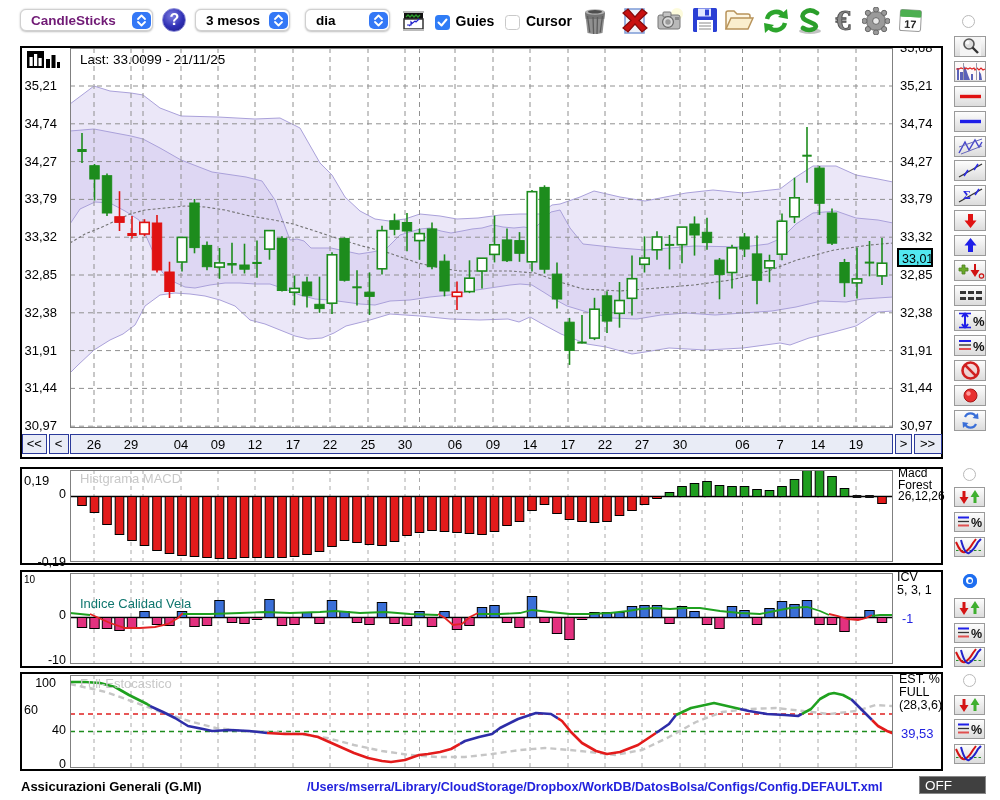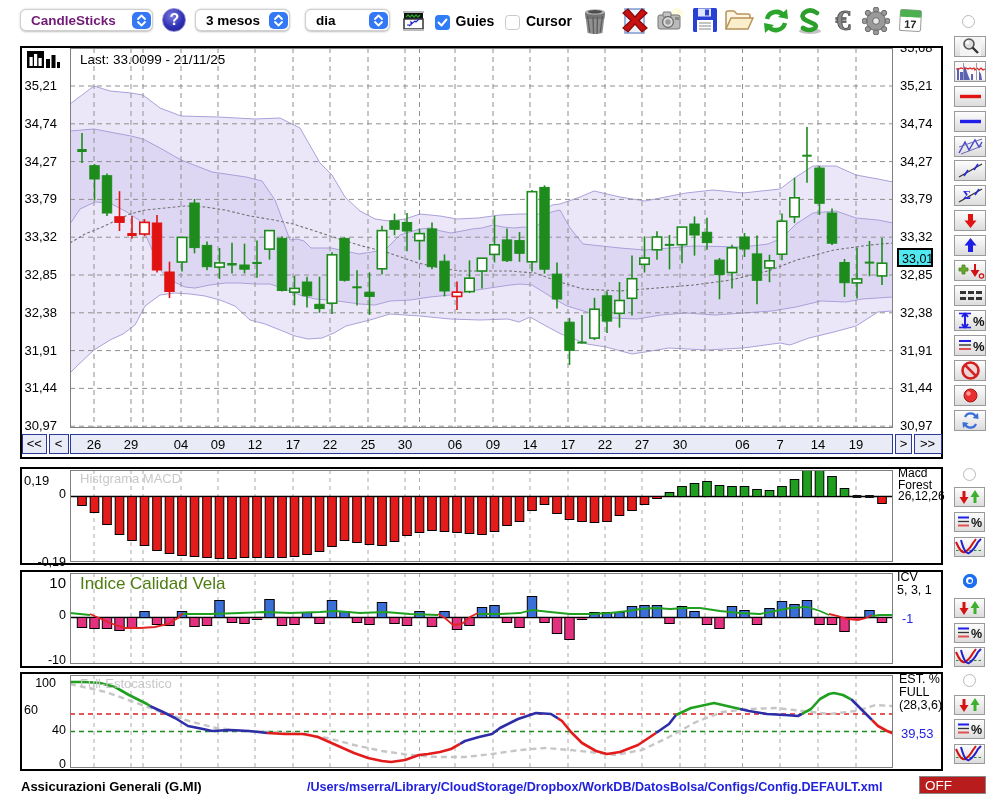--- a/index.html
+++ b/index.html
@@ -528,22 +528,22 @@
     <rect x="877.3" y="617.5" width="9.4" height="5" fill="#e3317f" stroke="#000" stroke-width="1"></rect>
     <polyline points="70,613 90,615" fill="none" stroke="#1fa11f" stroke-width="1.8"></polyline>
     <polyline points="90,614 110,623 125,628 140,628 155,627 168,624 178,618 183,613" fill="none" stroke="#e32222" stroke-width="1.8"></polyline>
     <polyline points="183,614 210,614 240,613 265,612 290,613 320,612 335,611 360,613 385,612 410,614 438,615" fill="none" stroke="#1fa11f" stroke-width="1.8"></polyline>
     <polyline points="438,614 445,618 453,625 462,624 470,617 478,613" fill="none" stroke="#e32222" stroke-width="1.8"></polyline>
     <polyline points="478,614 500,614 520,613 532,610 550,612 570,614 590,614 610,613 628,611 640,609 655,608 670,609 685,608 700,608 720,611 740,613 760,614 775,611 790,608 807,607 820,611 829,615" fill="none" stroke="#1fa11f" stroke-width="1.8"></polyline>
     <polyline points="829,614 838,616 848,619 858,620 866,618 872,615" fill="none" stroke="#e32222" stroke-width="1.8"></polyline>
     <polyline points="872,616 880,615 893,615" fill="none" stroke="#1fa11f" stroke-width="1.8"></polyline>
     <rect x="70.5" y="573.5" width="822" height="90" fill="none" stroke="#808080" stroke-width="1"></rect>
   </svg>
-<span style="position:absolute;left:80px;top:574px;font-size:17px;color:#4d7c0f">Indice Calidad Vela</span>
-<div class="lab" style="left:24px;width:42px;text-align:right;top:574px;font-size:15px">10</div>
+<span style="position:absolute;left:80px;top:596px;font-size:13px;color:#0f766e">Indice Calidad Vela</span>
+<div class="lab" style="left:24px;width:42px;text-align:left;top:574px;font-size:10px">10</div>
 <div class="lab" style="left:24px;width:42px;text-align:right;top:608px;font-size:12.5px">0</div>
 <div class="lab" style="left:24px;width:42px;text-align:right;top:653px;font-size:12.5px">-10</div>
 <div class="lab" style="left:897px;top:571px;font-size:12.5px;line-height:12.5px">ICV<br>5, 3, 1</div>
 <div class="lab" style="left:902px;top:612px;font-size:12.5px;color:#2222e0">-1</div>
 <div style="position:absolute;left:20px;top:672px;width:923px;height:99px;border:2px solid #000;box-sizing:border-box"></div>
 <svg width="823" height="93" viewBox="70 675 823 93" style="position:absolute;left:70px;top:675px">
     <line x1="94" y1="675" x2="94" y2="768" stroke="#aaa" stroke-width="1" stroke-dasharray="4,4"></line>
     <line x1="131" y1="675" x2="131" y2="768" stroke="#aaa" stroke-width="1" stroke-dasharray="4,4"></line>
     <line x1="181" y1="675" x2="181" y2="768" stroke="#aaa" stroke-width="1" stroke-dasharray="4,4"></line>
     <line x1="218" y1="675" x2="218" y2="768" stroke="#aaa" stroke-width="1" stroke-dasharray="4,4"></line>
@@ -719,14 +719,14 @@
       <line x1="3" y1="12.5" x2="14" y2="12.5" stroke="#e05050" stroke-width="2"></line>
       <text x="16" y="14" font-family="Liberation Sans" font-size="12.5" font-weight="bold" fill="#111">%</text>
     </svg></div>
 <div style="position:absolute;left:953.5px;top:743.8px;width:31px;height:20px;background:linear-gradient(#fdfdfd,#dcdcdc);border:1px solid #9a9a9a;box-sizing:border-box"><svg width="29" height="18" viewBox="0 0 29 18">
       <line x1="1" y1="12.5" x2="28" y2="12.5" stroke="#2a8c2a" stroke-width="1" stroke-dasharray="2.5,2"></line>
       <path d="M1 4 Q6 16 10 14 Q14 12 18 5 L21 1" fill="none" stroke="#d41414" stroke-width="2"></path>
       <path d="M6 2 Q10 17 14 15 Q19 12 23 4 L26 1" fill="none" stroke="#2222cc" stroke-width="2"></path>
     </svg></div>
 <span style="position:absolute;left:21px;top:779px;font-size:13px;font-weight:bold;color:#000">Assicurazioni Generali (G.MI)</span>
 <span style="position:absolute;left:307px;top:779.5px;font-size:12.6px;font-weight:bold;color:#2222dd">/Users/mserra/Library/CloudStorage/Dropbox/WorkDB/DatosBolsa/Configs/Config.DEFAULT.xml</span>
-<div style="position:absolute;left:919px;top:776px;width:67px;height:18px;background:#b91c1c;border:1px solid #888;box-sizing:border-box">
+<div style="position:absolute;left:919px;top:776px;width:67px;height:18px;background:#404040;border:1px solid #888;box-sizing:border-box">
     <span style="position:absolute;left:5px;top:1px;font-size:13.5px;color:#fff">OFF</span>
   </div>
 </body></html>

